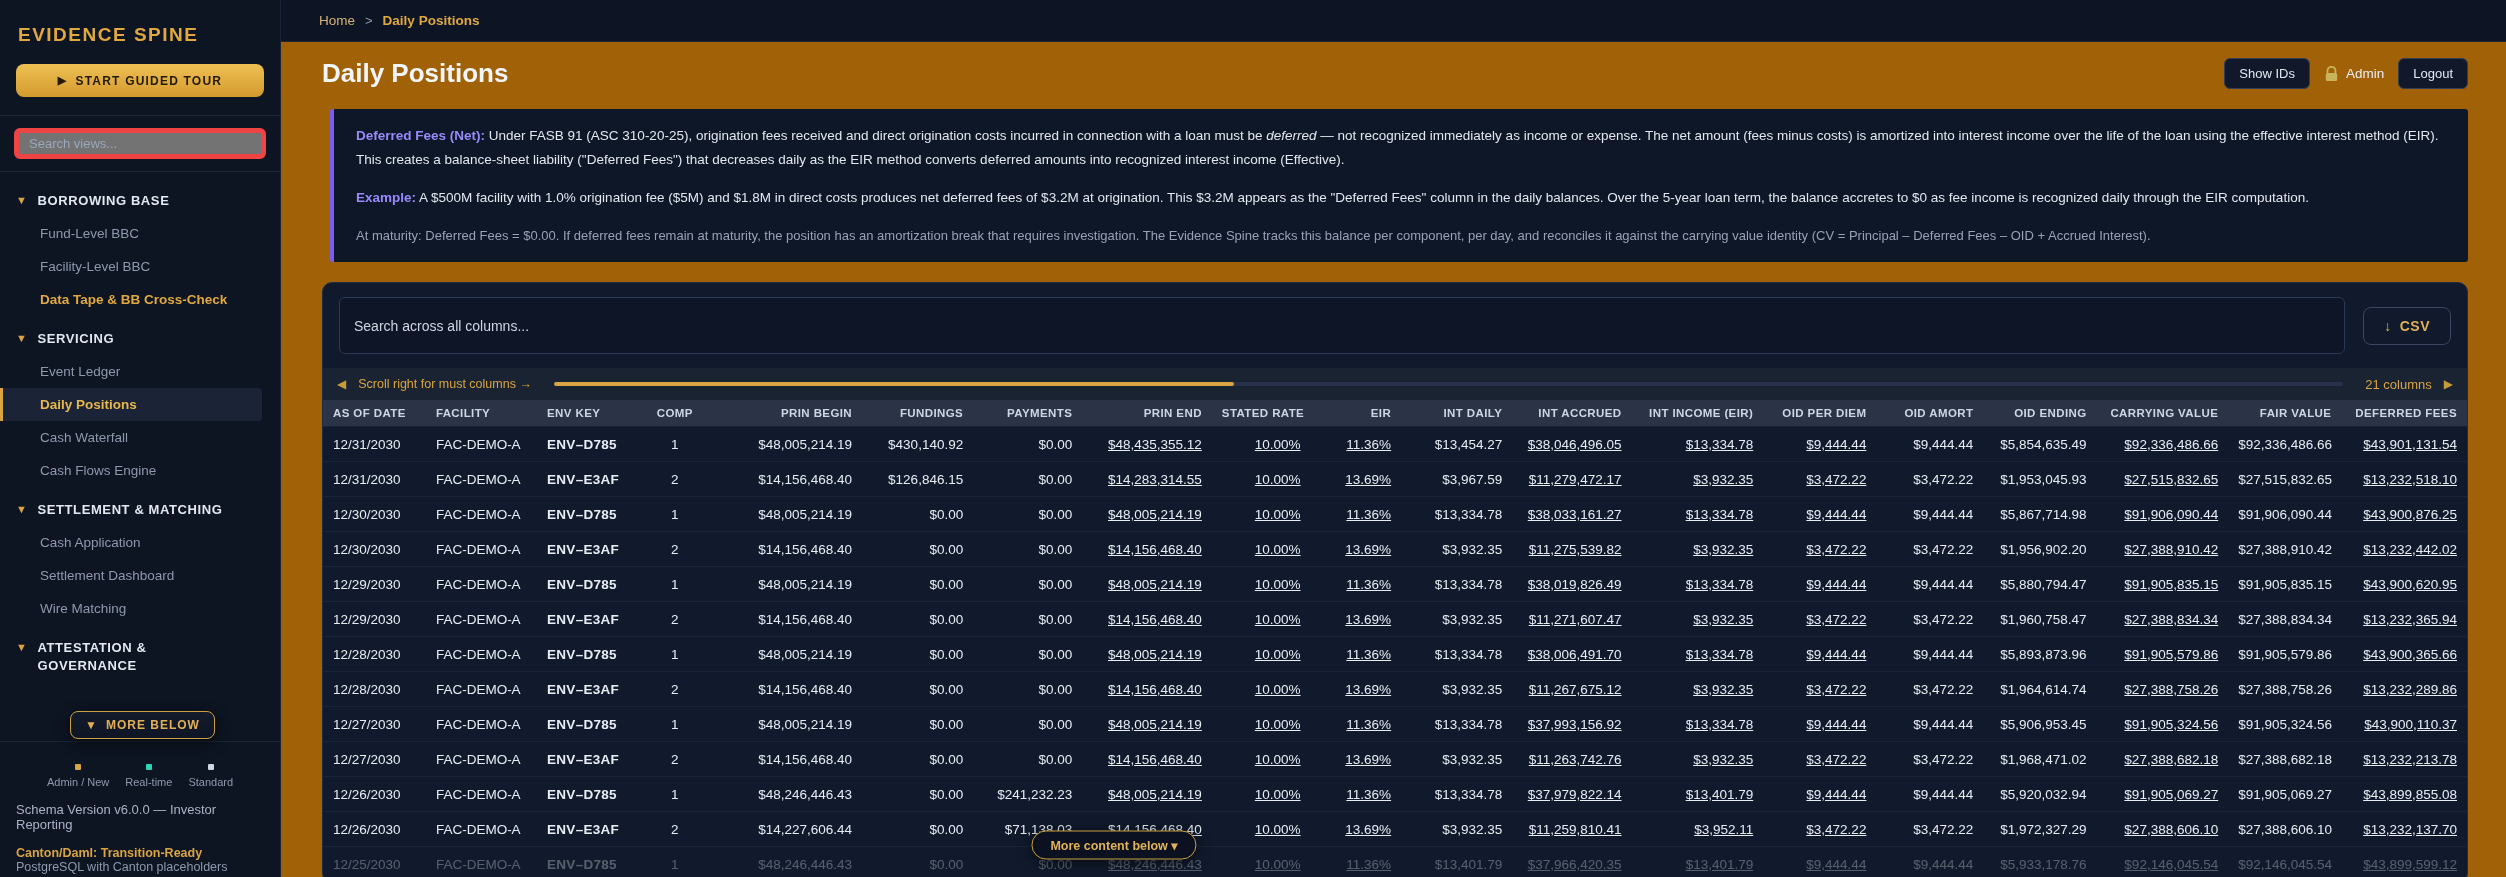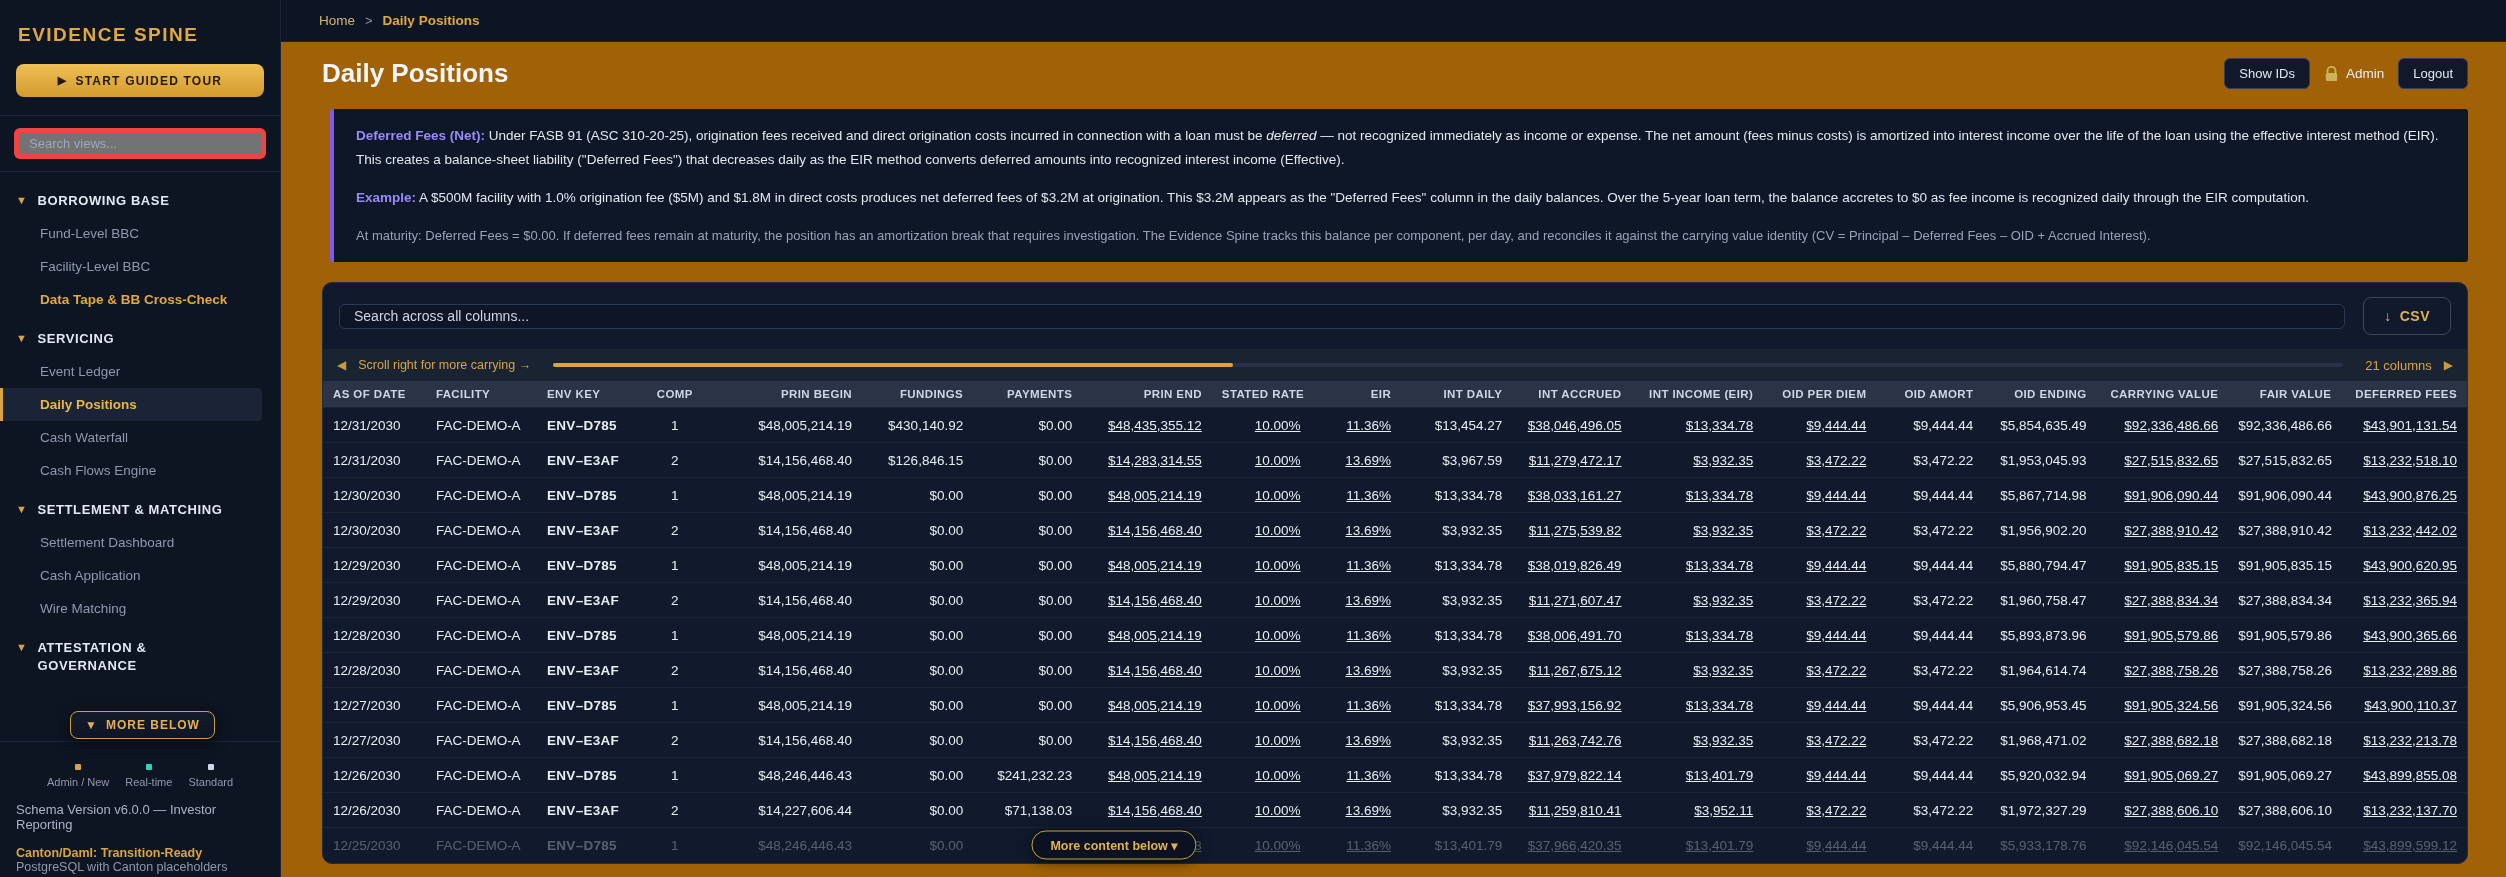--- a/index.html
+++ b/index.html
@@ -67,21 +67,21 @@
     border-radius:3px; padding:15px 26px 15px 22px; }
   .ip-p { color:#e2e7f0; font-size:13.5px; line-height:1.8; }
   .ip-label { color:#998af9; font-weight:bold; }
   .ip-p .it { font-style:italic; }
   .ip-p2 { margin-top:13px; }
   .ip-p3 { margin-top:14px; color:#98a2b6; font-size:13px; }
 
   .grid-card { margin:20px 38px 0 41px; background:#101a2c; border:1px solid #202c44;
     border-radius:10px; overflow:hidden; }
   .toolbar { display:flex; align-items:center; gap:18px; padding:14px 16px; }
-  .toolbar input { flex:1; height:25px; background:#0d1526; border:1px solid #2b3a55;
+  .toolbar input { flex:1; height:57px; background:#0d1526; border:1px solid #2b3a55;
     border-radius:6px; color:#dbe2ec; font-size:14px; padding:6px 14px;
     font-family:"Liberation Sans", sans-serif; }
   .toolbar input::placeholder { color:#cfd6e2; }
   .csv-btn { display:flex; align-items:center; gap:8px; height:38px; padding:0 20px;
     background:transparent; border:1px solid #3a4660; border-radius:8px; cursor:pointer;
     color:#e2b054; font-size:14px; font-weight:bold; letter-spacing:.5px;
     font-family:"Liberation Sans", sans-serif; }
   .scrollhint { display:flex; align-items:center; gap:12px; height:32px;
     background:#1a2332; padding:0 14px; }
   .sh-arrow { color:#c89a3a; font-size:12px; }
@@ -141,22 +141,22 @@
       </div>
       <div class="nav-item">Event Ledger</div>
       <div class="nav-item active">Daily Positions</div>
       <div class="nav-item">Cash Waterfall</div>
       <div class="nav-item">Cash Flows Engine</div>
 
       <div class="sect-head">
         <span class="tri">▼</span>
         <span>SETTLEMENT &amp; MATCHING</span>
       </div>
+      <div class="nav-item">Cash Application</div>
       <div class="nav-item">Settlement Dashboard</div>
-      <div class="nav-item">Cash Application</div>
       <div class="nav-item">Wire Matching</div>
 
       <div class="sect-head" style="max-width:200px;">
         <span class="tri">▼</span>
         <span>ATTESTATION &amp; GOVERNANCE</span>
       </div>
     </nav>
 
     <div class="nav-fade"></div>
 
@@ -222,21 +222,21 @@
     <div class="grid-card">
       <div class="toolbar">
         <input type="text" placeholder="Search across all columns..." style="">
         <button class="csv-btn">
           <span>↓</span>
           <span>CSV</span>
         </button>
       </div>
       <div class="scrollhint">
         <span class="sh-arrow">◀</span>
-        <span class="sh-label">Scroll right for more carrying →</span>
+        <span class="sh-label">Scroll right for must columns →</span>
         <span class="sh-track">
           <span class="sh-thumb"></span>
         </span>
         <span class="sh-count">21 columns</span>
         <span class="sh-arrow">▶</span>
       </div>
       <table class="grid">
         <colgroup id="grid-cols">
             <col style="width: 100px;">
             <col style="width: 108px;">

